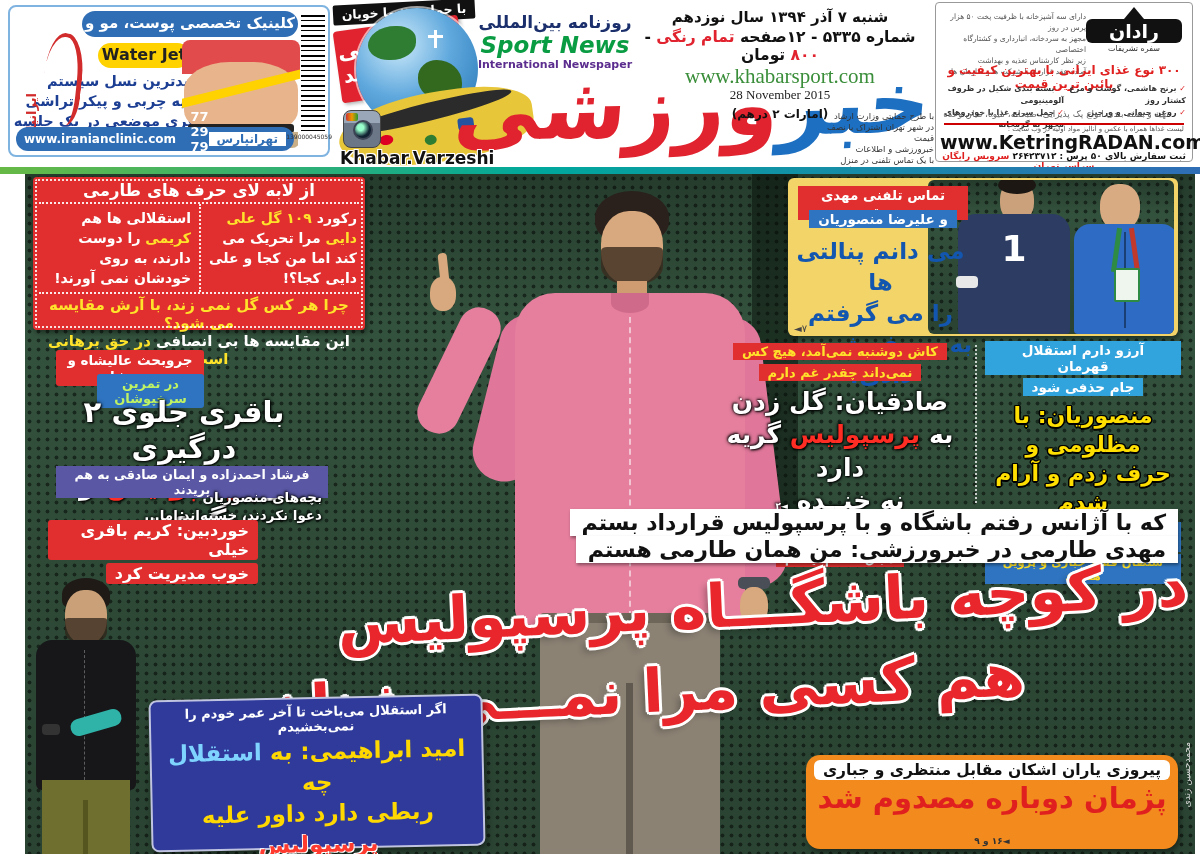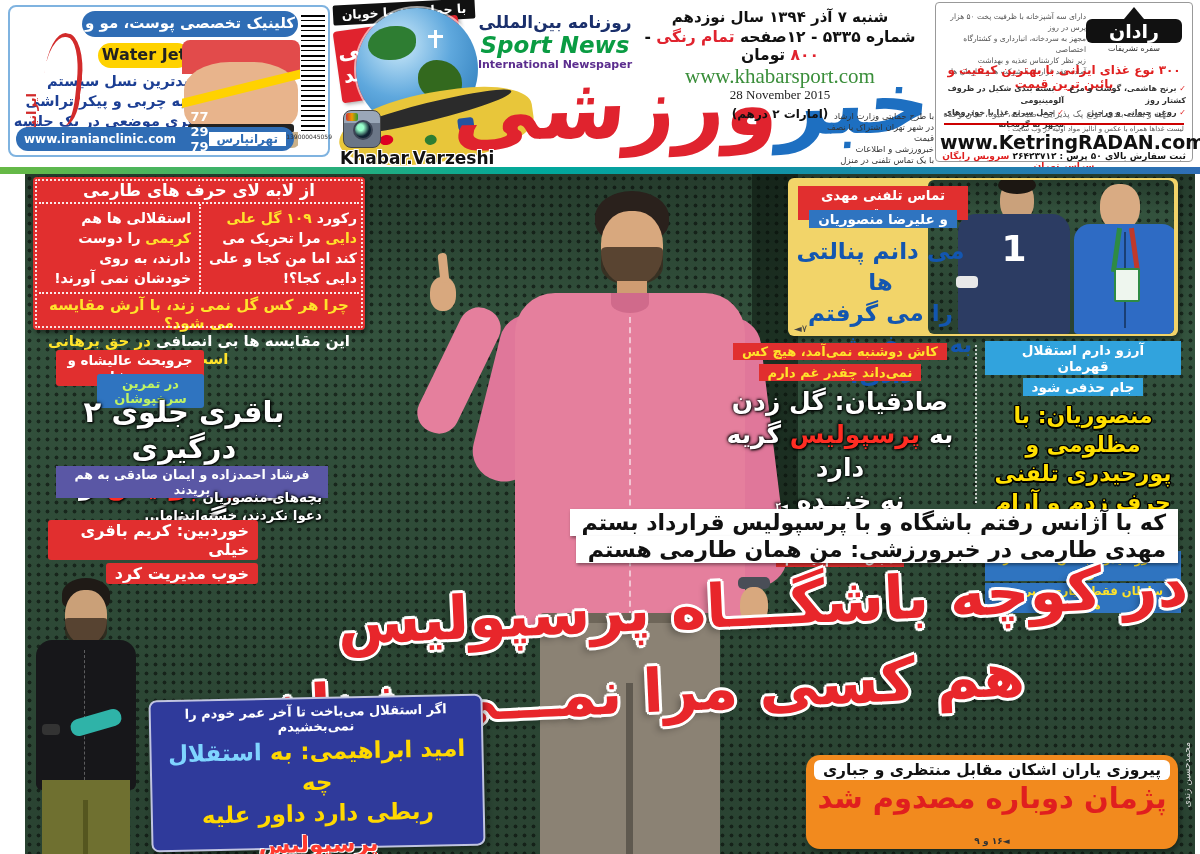--- a/index.html
+++ b/index.html
@@ -246,21 +246,20 @@
       <div>را می گرفتم</div>
       <div>به من فحش می دادی!</div>
     </div>
     <div class="abs" style="left:6px;bottom:2px;font-size:10px;color:#444;">◄۷</div>
   </div>
 
   <div class="abs rtl ctr" style="left:985px;top:341px;width:196px;">
     <div><span class="pill b" style="background:#31a3dd;color:#fff;font-size:13.5px;">آرزو دارم استقلال قهرمان</span></div>
     <div style="margin-top:2px;"><span class="pill b" style="background:#31a3dd;color:#fff;font-size:13.5px;">جام حذفی شود</span></div>
     <div class="b ys" style="font-size:22px;line-height:29px;margin-top:5px;">منصوریان: با مظلومی و</div>
-    <div class="b ys" style="font-size:22px;line-height:29px;">پورحیدری تلفنی</div>
     <div class="b ys" style="font-size:22px;line-height:29px;">حرف زدم و آرام شدم</div>
     <div style="margin-top:5px;"><span class="pill b" style="background:#2f74c0;color:#ffe32b;font-size:11.5px;">خسرو حیدری به من لطف دارد ولی</span></div>
     <div style="margin-top:2px;"><span class="pill b" style="background:#2f74c0;color:#ffe32b;font-size:11.5px;">سلطان فقط جباری و پروین هستند</span></div>
   </div>
 
   <div class="abs" style="left:975px;top:345px;height:158px;border-left:2px dotted rgba(255,255,255,.75);"></div>
 
   <div class="abs rtl ctr" style="left:700px;top:341px;width:280px;">
     <div><span class="pill b" style="background:#e12f2f;color:#ffe32b;font-size:13px;">کاش دوشنبه نمی‌آمد، هیچ کس</span></div>
     <div style="margin-top:2px;"><span class="pill b" style="background:#e12f2f;color:#ffe32b;font-size:13px;">نمی‌داند چقدر غم دارم</span></div>

